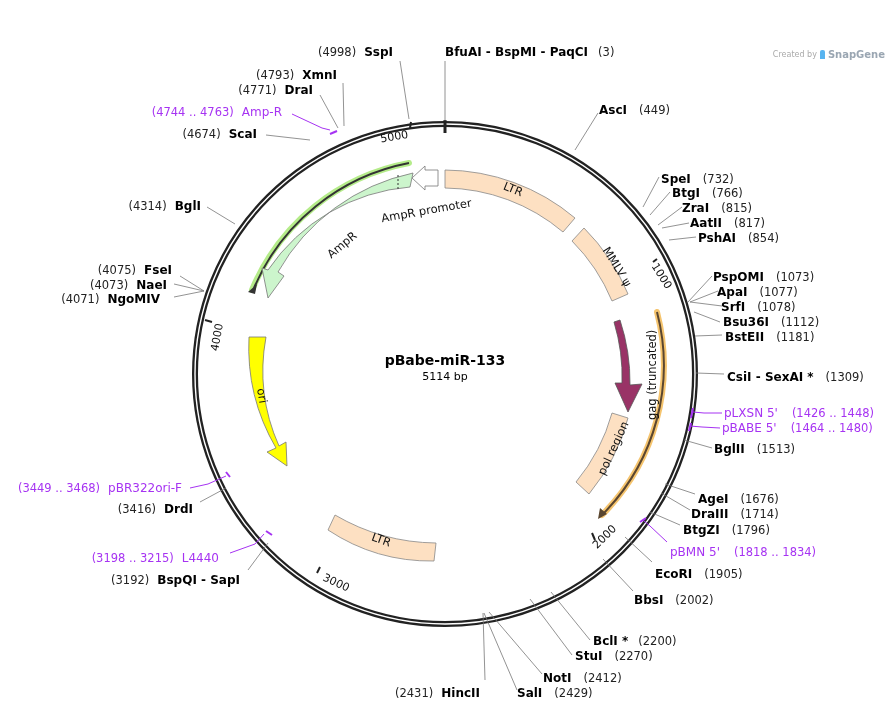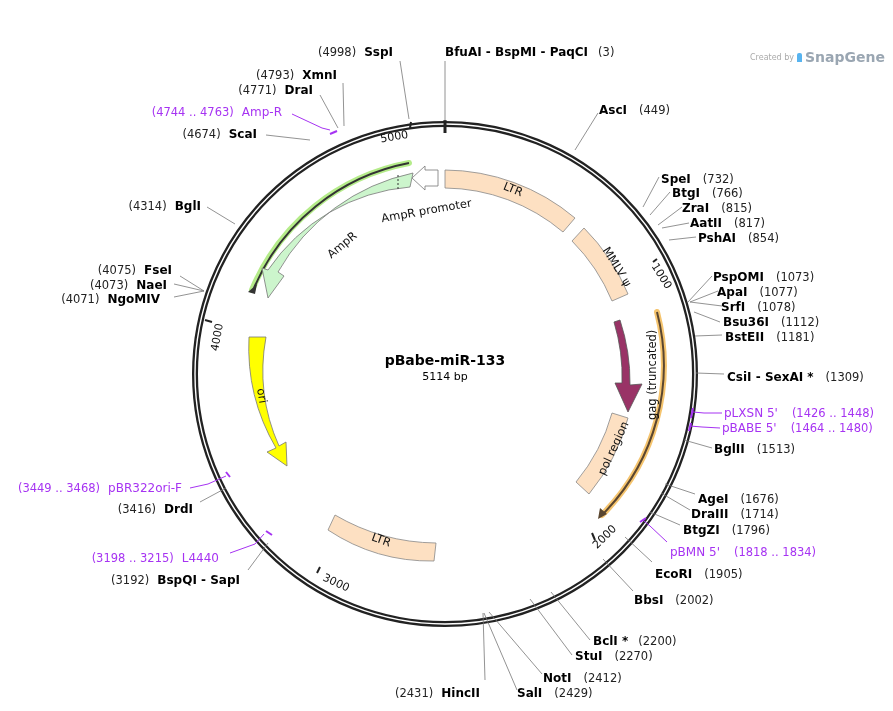--- a/index.html
+++ b/index.html
@@ -4,21 +4,21 @@
 <style>
   html, body { margin:0; padding:0; background:#ffffff; }
   body { width:893px; height:711px; position:relative; overflow:hidden; font-family:"DejaVu Sans", sans-serif; }
   #map { position:absolute; left:0; top:0; }
   .site-name { font-weight:bold; font-size:12px; fill:#000; }
   .site-pos { font-size:11.5px; fill:#222; }
   .primer { font-size:12px; fill:#a633f2; }
   .feat-label { font-size:11.5px; fill:#111; }
   .tick-label { font-size:11px; fill:#111; }
   .watermark { position:absolute; right:8px; top:2px; font-size:8px; color:#aaa; display:flex; align-items:center; gap:3px;margin-top:47px; }
-  .watermark .brand { color:#9aa6b2; font-size:14px; font-weight:bold; }
+  .watermark .brand { color:#9aa6b2; font-size:10px; font-weight:bold; }
   .wm-icon { width:5px; height:9px; background:#58b4f0; border-radius:2px 2px 0 0; display:inline-block; }
 </style>
 </head>
 <body>
 
 <div class="watermark">
   <span>Created by</span>
   <span class="wm-icon"></span>
   <span class="brand">SnapGene</span>
 </div>

